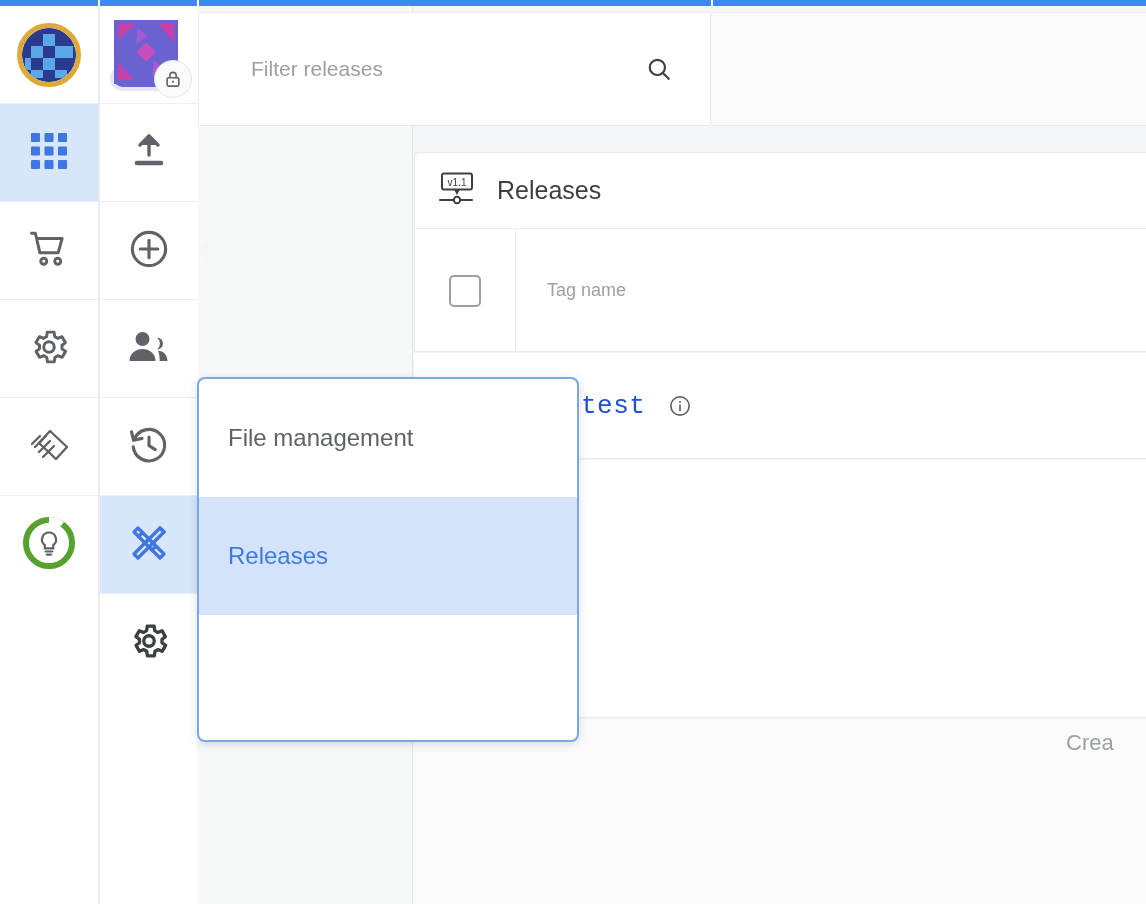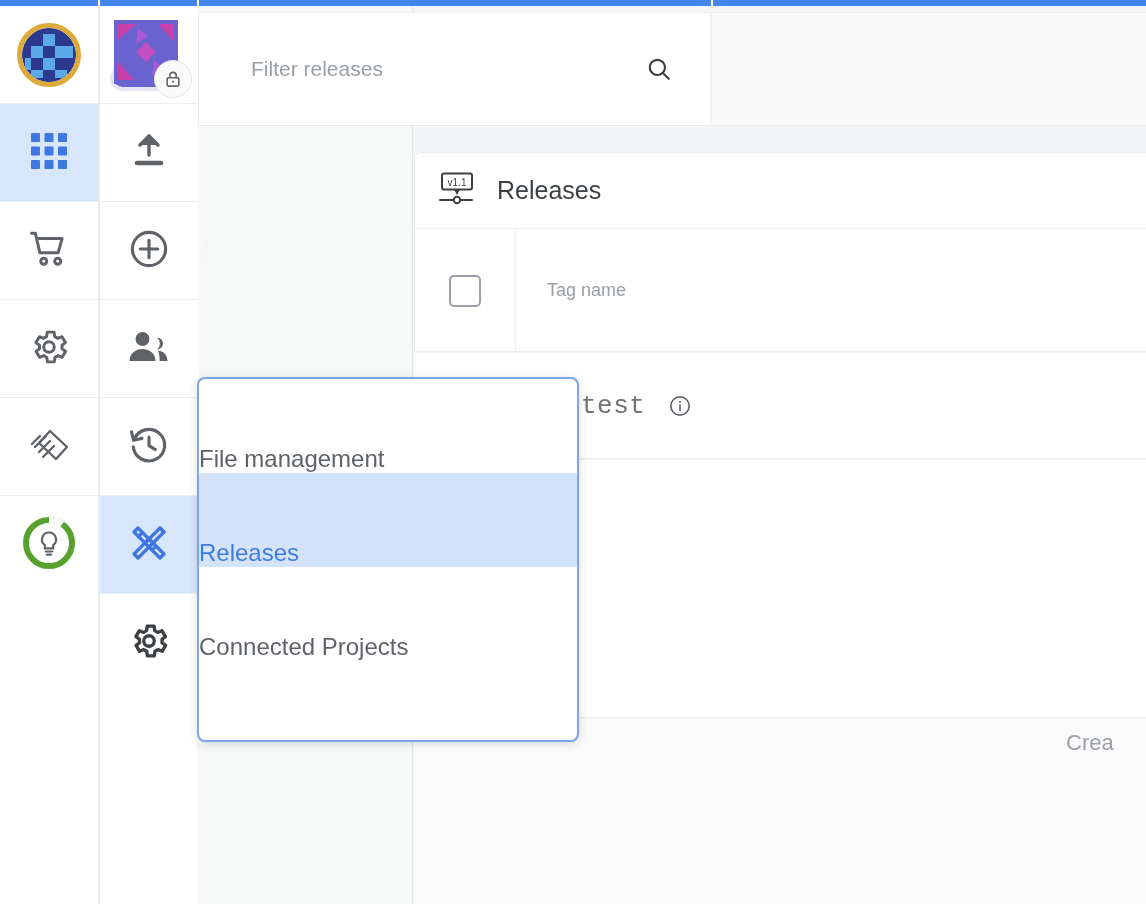--- a/index.html
+++ b/index.html
@@ -76,37 +76,37 @@
   .col-tag span { font-size: 18px; color: #9aa0a6; }
 
   
   .row-test {
     position: absolute; left: 414px; top: 353px; width: 732px; height: 106px;
     background: #ffffff; border-bottom: 1px solid #ececec;
     display: flex; align-items: center;
   }
   .row-test .tagtxt {
     position: absolute; left: 167px; font-family: "Liberation Mono", monospace;
-    font-size: 26px; color: #737373; letter-spacing: 0.5px;
+    font-size: 26px; color: #1d4ed8; letter-spacing: 0.5px;
   }
   .info-icon { position: absolute; left: 255px; width: 22px; height: 22px; }
 
   
   .lower-block { position: absolute; left: 414px; top: 460px; width: 732px; height: 258px; background: #ffffff; border-bottom: 1px solid #ececec; }
   .created-label { position: absolute; left: 1066px; top: 730px; font-size: 22px; color: #9aa0a6; white-space: nowrap; }
   .bottom-band { position: absolute; left: 414px; top: 719px; width: 732px; height: 185px; background: #fbfbfb; }
 
   
   .flyout {
     position: absolute; left: 197px; top: 377px; width: 382px; height: 365px;
     background: #ffffff; border: 2px solid #7ba7e8; border-radius: 8px;
     box-shadow: 0 2px 10px rgba(60,64,67,.18);
     overflow: hidden;
   }
-  .fitem { height: 94px; display: flex; align-items: flex-end; font-size: 24px; color: #5f6368; cursor: default; }
+  .fitem { height: 118px; display: flex; align-items: center; padding-left: 29px; font-size: 24px; color: #5f6368; cursor: default; }
   .fitem.active { background: #d4e3fa; color: #3d7ce0; }
 
   
   .logo-ring { width: 64px; height: 64px; border-radius: 50%; border: 5px solid #dda93a; display: flex; align-items: center; justify-content: center; overflow: hidden; }
   .logo-inner { width: 54px; height: 54px; border-radius: 50%; overflow: hidden; position: relative; background: #2b3a8f; }
 
   .avatar-wrap { position: relative; width: 70px; height: 70px; }
   .avatar {
     width: 64px; height: 64px; border-radius: 14px; overflow: hidden; position: relative;
     background: #6a63cf; box-shadow: 0 0 0 4px #e6e4f7;
@@ -355,18 +355,15 @@
     </div>
   </div>
 
   <div class="flyout">
     <div class="fitem">
       <span>File management</span>
     </div>
     <div class="fitem active">
       <span>Releases</span>
     </div>
-    <div class="fitem">
-      <span>Connected Projects</span>
-    </div>
   </div>
 
 </div>
 
 </body></html>

